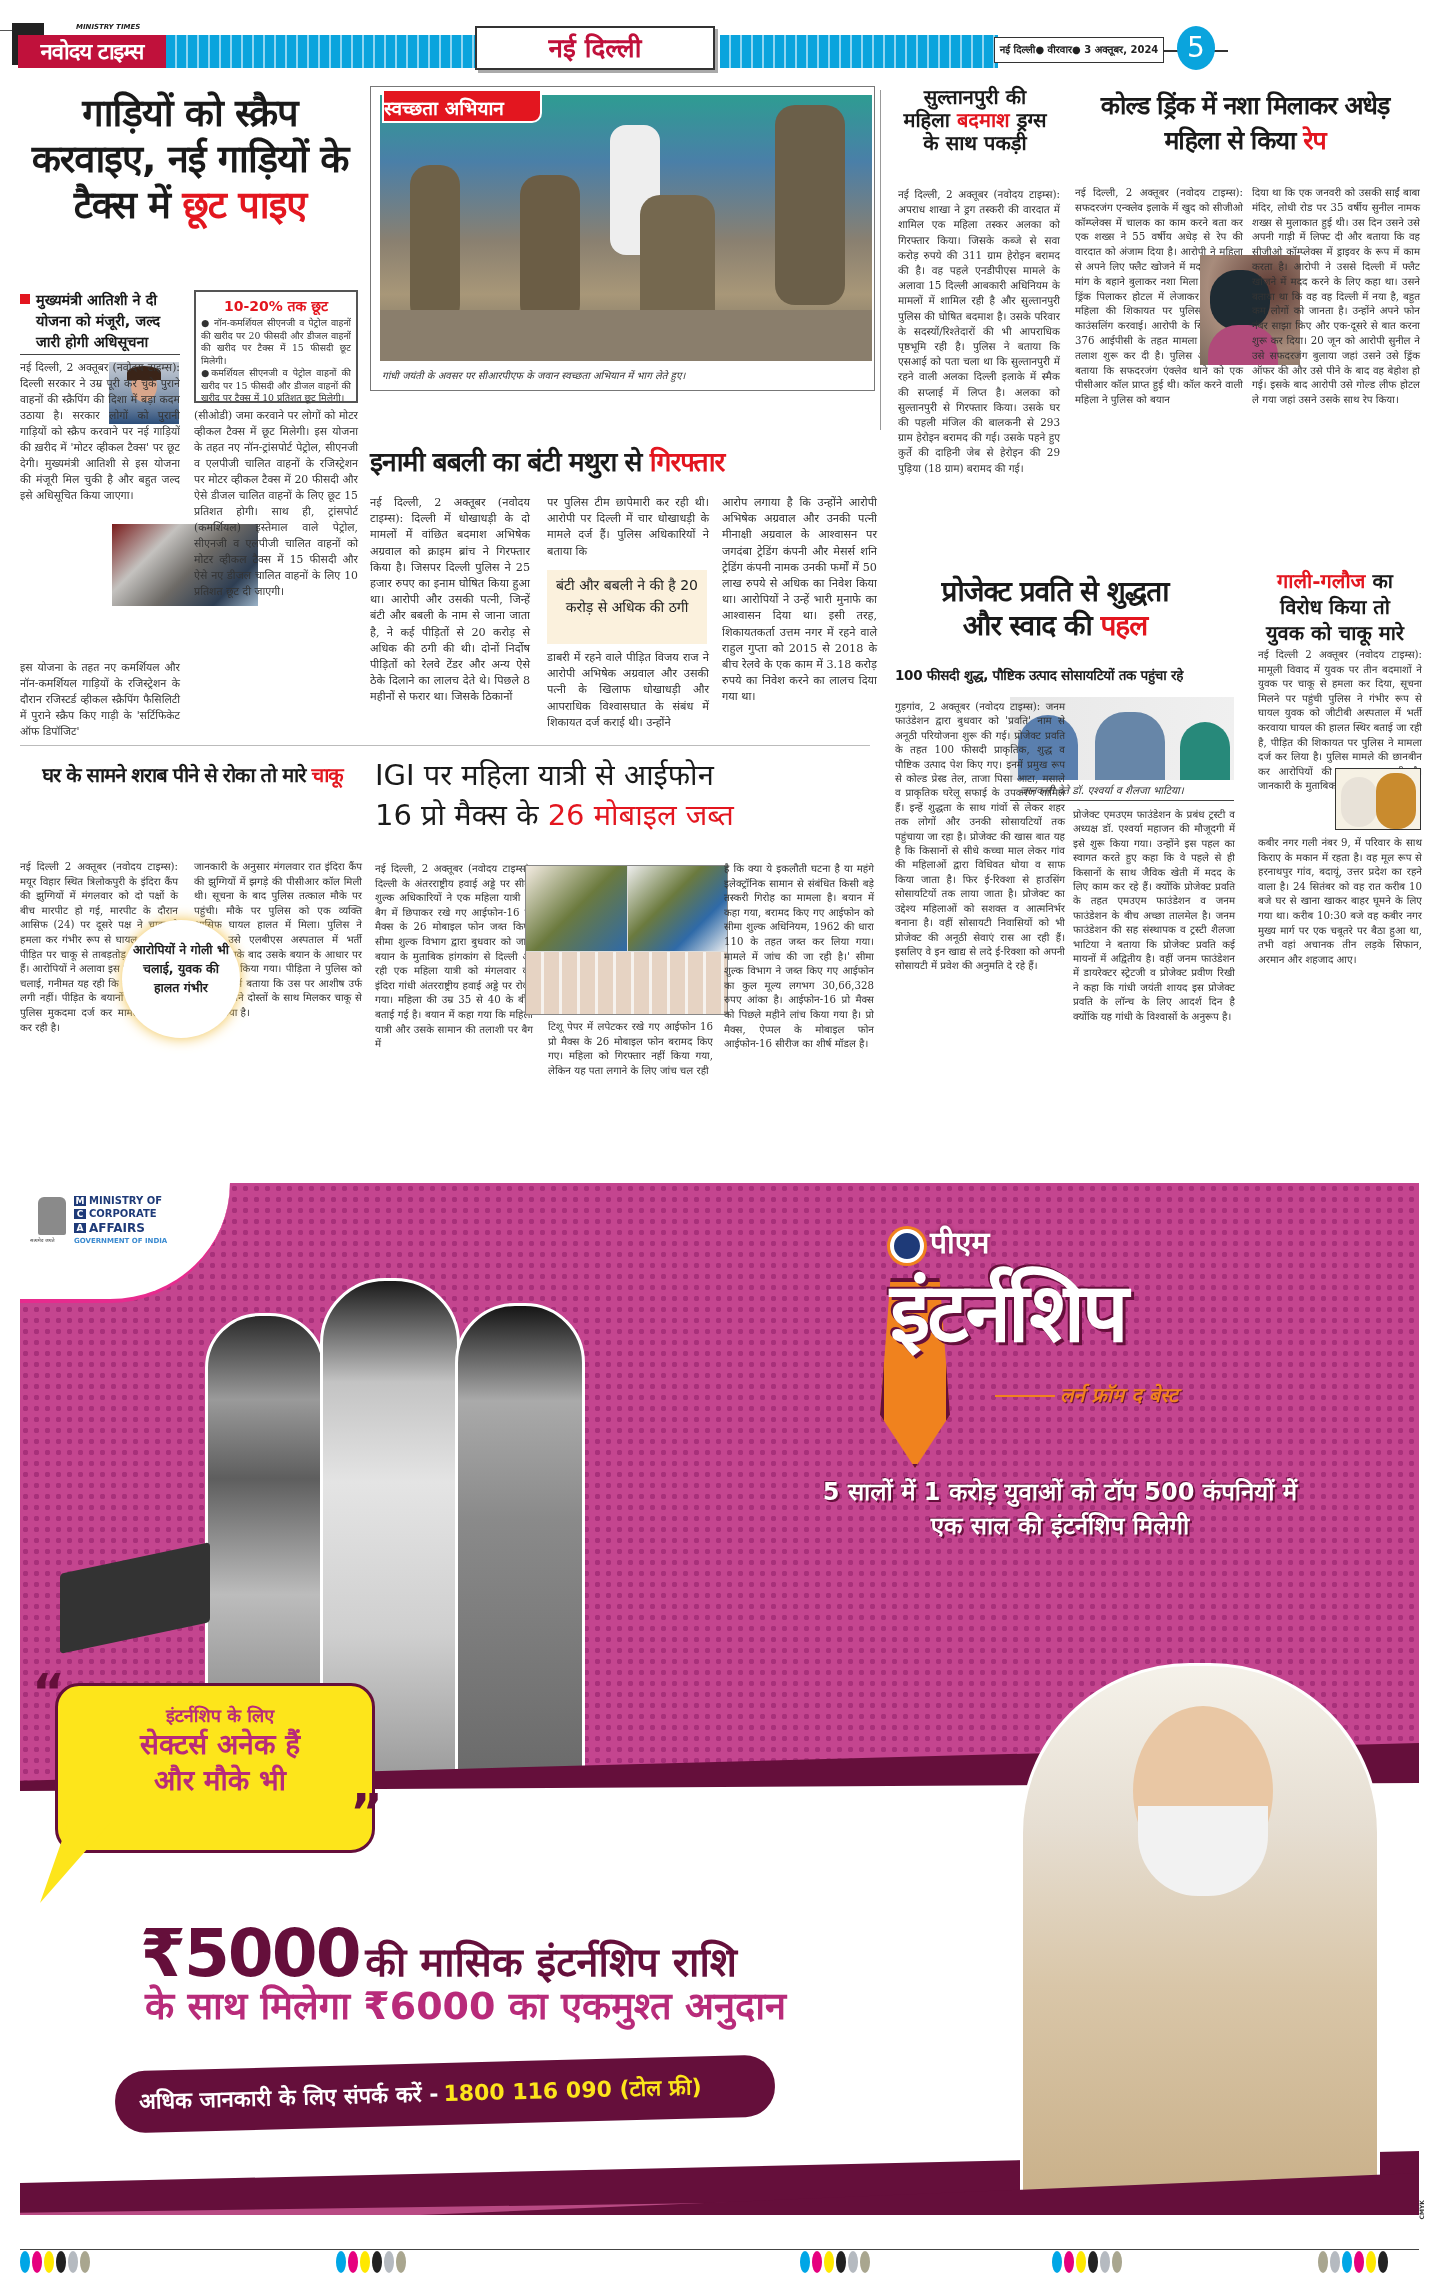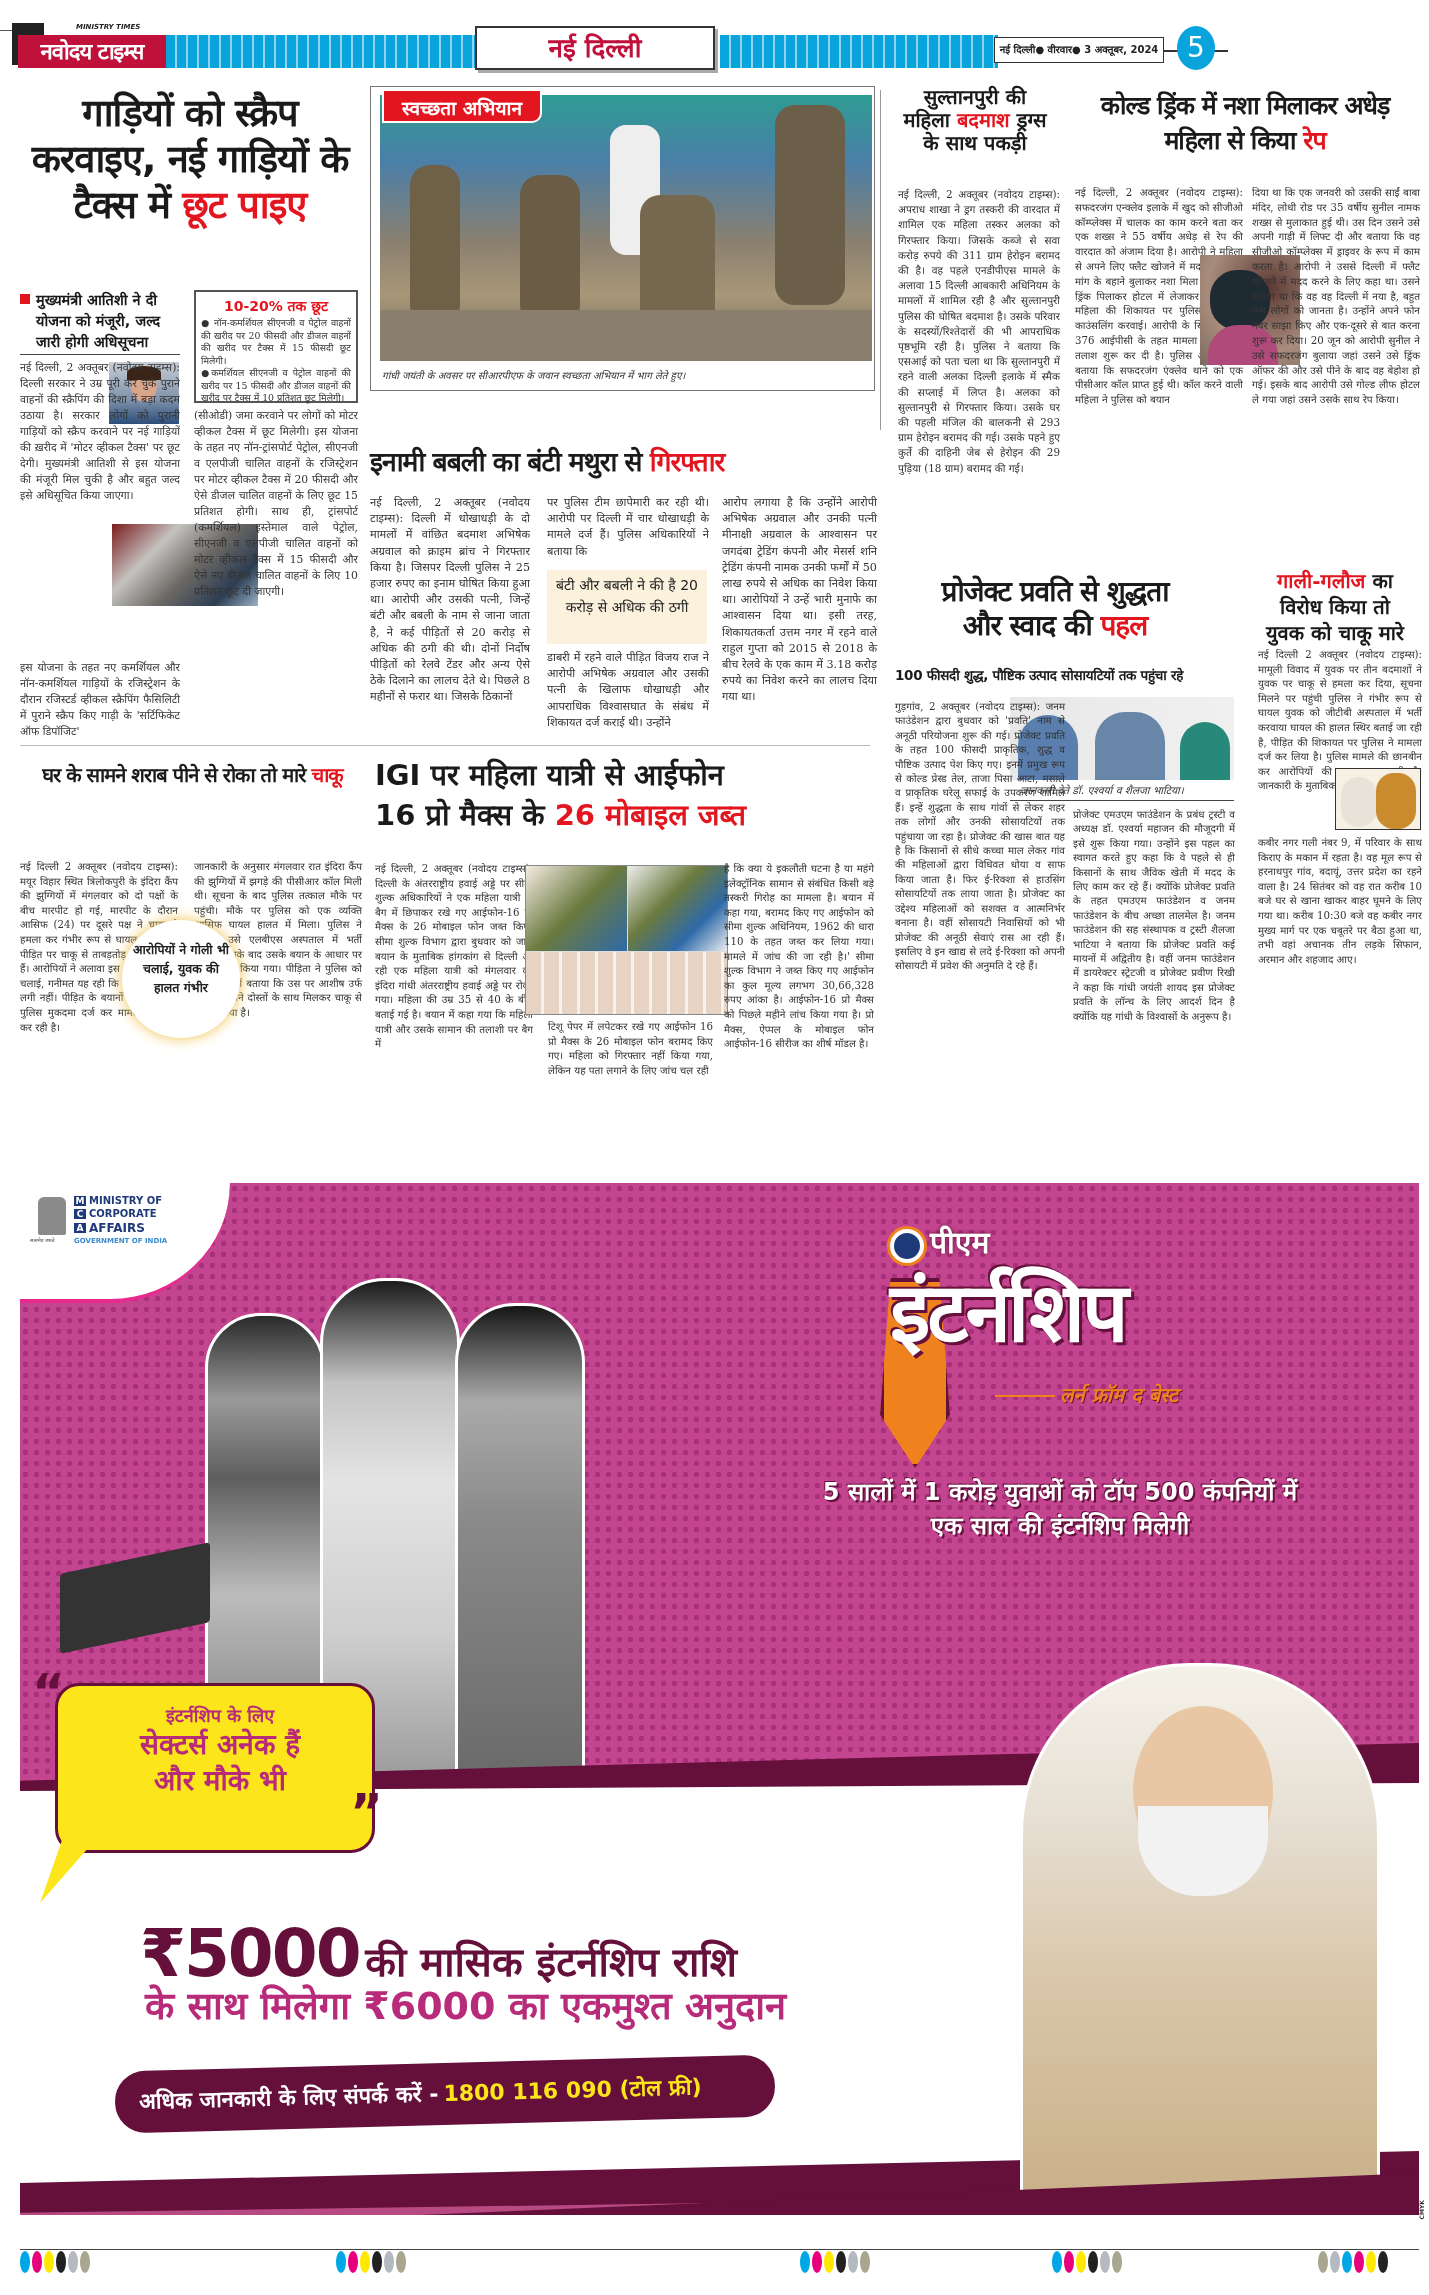--- a/index.html
+++ b/index.html
@@ -62,21 +62,21 @@
 
 <div class="abs" style="left:370px;top:86px;width:505px;height:305px;border:1px solid #777"></div>
 <div class="photo" style="left:380px;top:95px;width:492px;height:266px;background:linear-gradient(180deg,#2e9c92 0%,#4a7fa8 25%,#8a8070 55%,#a89778 75%,#6f6a5e 100%)">
   <div style="position:absolute;left:30px;top:70px;width:50px;height:160px;background:#6e6148;border-radius:20px"></div>
   <div style="position:absolute;left:140px;top:80px;width:60px;height:150px;background:#6b5d45;border-radius:20px"></div>
   <div style="position:absolute;left:230px;top:30px;width:50px;height:130px;background:#eee;border-radius:16px"></div>
   <div style="position:absolute;left:260px;top:100px;width:75px;height:150px;background:#75684f;border-radius:20px"></div>
   <div style="position:absolute;left:395px;top:10px;width:70px;height:200px;background:#6b5f49;border-radius:20px"></div>
   <div style="position:absolute;left:0;top:215px;width:492px;height:51px;background:#8a7e6c"></div>
 </div>
-<div class="abs" style="left:382px;top:89px;width:160px;height:34px;background:#e3161f;color:#fff;font-size:19px;font-weight:bold;line-height:34px;text-align:center;border-radius:0 0 10px 0;border:2px solid #fff">स्वच्छता अभियान</div>
+<div class="abs" style="left:382px;top:89px;width:160px;height:34px;background:#e3161f;color:#fff;font-size:19px;font-weight:bold;line-height:34px;text-align:left;border-radius:0 0 10px 0;border:2px solid #fff">स्वच्छता अभियान</div>
 <div class="abs caption" style="left:382px;top:368px;width:480px">गांधी जयंती के अवसर पर सीआरपीएफ के जवान स्वच्छता अभियान में भाग लेते हुए।</div>
 
 <div class="abs hl" style="left:370px;top:447px;width:510px;font-size:26.5px;white-space:nowrap">
   <span>इनामी बबली का बंटी मथुरा से</span>
   <span class="red">गिरफ्तार</span>
 </div>
 <div class="col body" style="left:370px;top:495px;width:160px">नई दिल्ली, 2 अक्तूबर (नवोदय टाइम्स): दिल्ली में धोखाधड़ी के दो मामलों में वांछित बदमाश अभिषेक अग्रवाल को क्राइम ब्रांच ने गिरफ्तार किया है। जिसपर दिल्ली पुलिस ने 25 हजार रुपए का इनाम घोषित किया हुआ था। आरोपी और उसकी पत्नी, जिन्हें बंटी और बबली के नाम से जाना जाता है, ने कई पीड़ितों से 20 करोड़ से अधिक की ठगी की थी। दोनों निर्दोष पीड़ितों को रेलवे टेंडर और अन्य ऐसे ठेके दिलाने का लालच देते थे। पिछले 8 महीनों से फरार था। जिसके ठिकानों</div>
 <div class="col body" style="left:547px;top:495px;width:162px">पर पुलिस टीम छापेमारी कर रही थी। आरोपी पर दिल्ली में चार धोखाधड़ी के मामले दर्ज हैं। पुलिस अधिकारियों ने बताया कि</div>
 <div class="abs" style="left:547px;top:570px;width:160px;height:74px;background:#fbf1dd;font-size:14px;text-align:center;line-height:22px;padding-top:4px;color:#222">बंटी और बबली ने की है 20 करोड़ से अधिक की ठगी</div>
 <div class="col body" style="left:547px;top:650px;width:162px">डाबरी में रहने वाले पीड़ित विजय राज ने आरोपी अभिषेक अग्रवाल और उसकी पत्नी के खिलाफ धोखाधड़ी और आपराधिक विश्वासघात के संबंध में शिकायत दर्ज कराई थी। उन्होंने</div>
@@ -130,21 +130,21 @@
 
 <div class="rule" style="left:20px;top:745px;width:850px;height:1px;background:#bbb"></div>
 <div class="abs hl" style="left:20px;top:755px;width:345px;font-size:20px;line-height:40px;text-align:center">
   <span>घर के सामने शराब पीने से रोका तो मारे</span>
   <span class="red">चाकू</span>
 </div>
 <div class="col body" style="left:20px;top:860px;width:158px;font-size:10.2px;line-height:14.6px">नई दिल्ली 2 अक्तूबर (नवोदय टाइम्स): मयूर विहार स्थित त्रिलोकपुरी के इंदिरा कैंप की झुग्गियों में मंगलवार को दो पक्षों के बीच मारपीट हो गई, मारपीट के दौरान आसिफ (24) पर दूसरे पक्ष ने चाकू से हमला कर गंभीर रूप से घायल कर दिया, पीड़ित पर चाकू से ताबड़तोड़ वार किए गए हैं। आरोपियों ने अलावा इस दौरान गोली भी चलाई, गनीमत यह रही कि गोली किसी को लगी नहीं। पीड़ित के बयानों के आधार पर पुलिस मुकदमा दर्ज कर मामले की जांच कर रही है।</div>
 <div class="col body" style="left:194px;top:860px;width:168px;font-size:10.2px;line-height:14.6px">जानकारी के अनुसार मंगलवार रात इंदिरा कैंप की झुग्गियों में झगड़े की पीसीआर कॉल मिली थी। सूचना के बाद पुलिस तत्काल मौके पर पहुंची। मौके पर पुलिस को एक व्यक्ति आसिफ घायल हालत में मिला। पुलिस ने तत्काल उसे एलबीएस अस्पताल में भर्ती कराया। इसके बाद उसके बयान के आधार पर मामला दर्ज किया गया। पीड़िता ने पुलिस को दिए बयान में बताया कि उस पर आशीष उर्फ कालू ने अपने दोस्तों के साथ मिलकर चाकू से हमला किया है।</div>
 <div class="abs" style="left:122px;top:920px;width:118px;height:118px;border-radius:50%;background:#fff;box-shadow:0 0 14px #f1c14a;font-size:12.5px;line-height:19px;text-align:center;padding:20px 8px;font-weight:bold">आरोपियों ने गोली भी चलाई, युवक की हालत गंभीर</div>
 
-<div class="abs hl" style="left:375px;top:755px;width:505px;font-size:29px;line-height:40px;font-weight:bold;letter-spacing:0">
+<div class="abs hl" style="left:375px;top:755px;width:505px;font-size:29px;line-height:40px;font-weight:normal;letter-spacing:0">
   <div>IGI पर महिला यात्री से आईफोन</div>
   <div><span>16 प्रो मैक्स के</span> <span class="red">26 मोबाइल जब्त</span></div>
 </div>
 <div class="col body" style="left:375px;top:862px;width:158px;font-size:10.2px;line-height:14.6px">नई दिल्ली, 2 अक्तूबर (नवोदय टाइम्स): दिल्ली के अंतरराष्ट्रीय हवाई अड्डे पर सीमा शुल्क अधिकारियों ने एक महिला यात्री के बैग में छिपाकर रखे गए आईफोन-16 प्रो मैक्स के 26 मोबाइल फोन जब्त किए। सीमा शुल्क विभाग द्वारा बुधवार को जारी बयान के मुताबिक हांगकांग से दिल्ली आ रही एक महिला यात्री को मंगलवार को इंदिरा गांधी अंतरराष्ट्रीय हवाई अड्डे पर रोका गया। महिला की उम्र 35 से 40 के बीच बताई गई है। बयान में कहा गया कि महिला यात्री और उसके सामान की तलाशी पर बैग में</div>
 <div class="photo" style="left:525px;top:865px;width:203px;height:150px;border:1px solid #888;background:#ddd">
   <div style="position:absolute;left:0;top:0;width:101px;height:85px;background:linear-gradient(135deg,#f4ece3,#6b7a3e 50%,#2f6aa8)"></div>
   <div style="position:absolute;left:102px;top:0;width:101px;height:85px;background:linear-gradient(135deg,#eee,#6b7a3e 40%,#2f6aa8 70%,#f2f2f2)"></div>
   <div style="position:absolute;left:0;top:86px;width:203px;height:64px;background:repeating-linear-gradient(90deg,#e6d3c3 0 15px,#f6f2ee 15px 18px)"></div>
 </div>
 <div class="col body" style="left:548px;top:1020px;width:165px;font-size:10.2px;line-height:14.6px;text-indent:0">टिशू पेपर में लपेटकर रखे गए आईफोन 16 प्रो मैक्स के 26 मोबाइल फोन बरामद किए गए। महिला को गिरफ्तार नहीं किया गया, लेकिन यह पता लगाने के लिए जांच चल रही</div>

